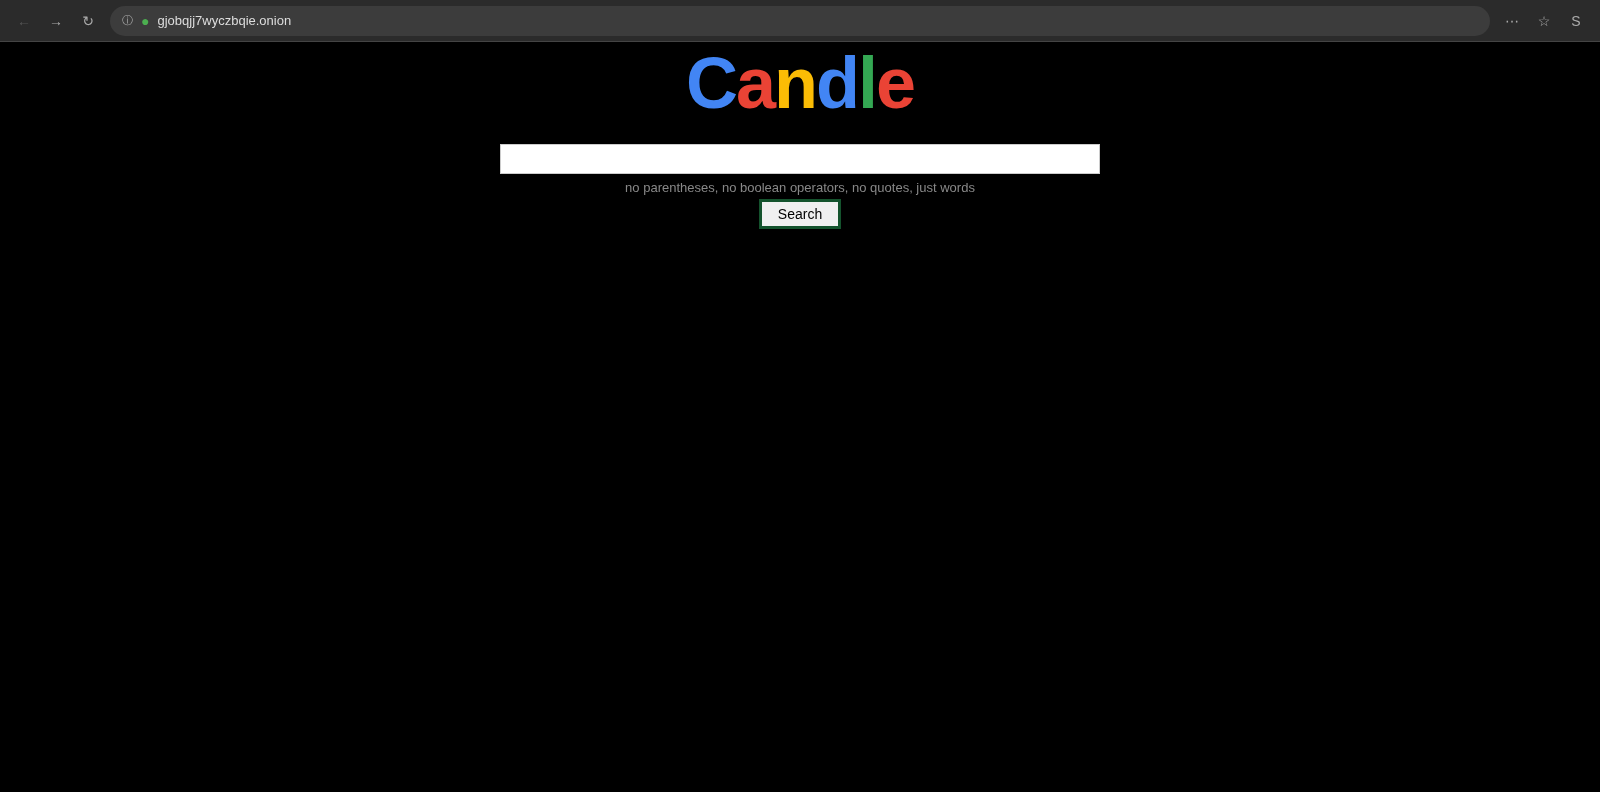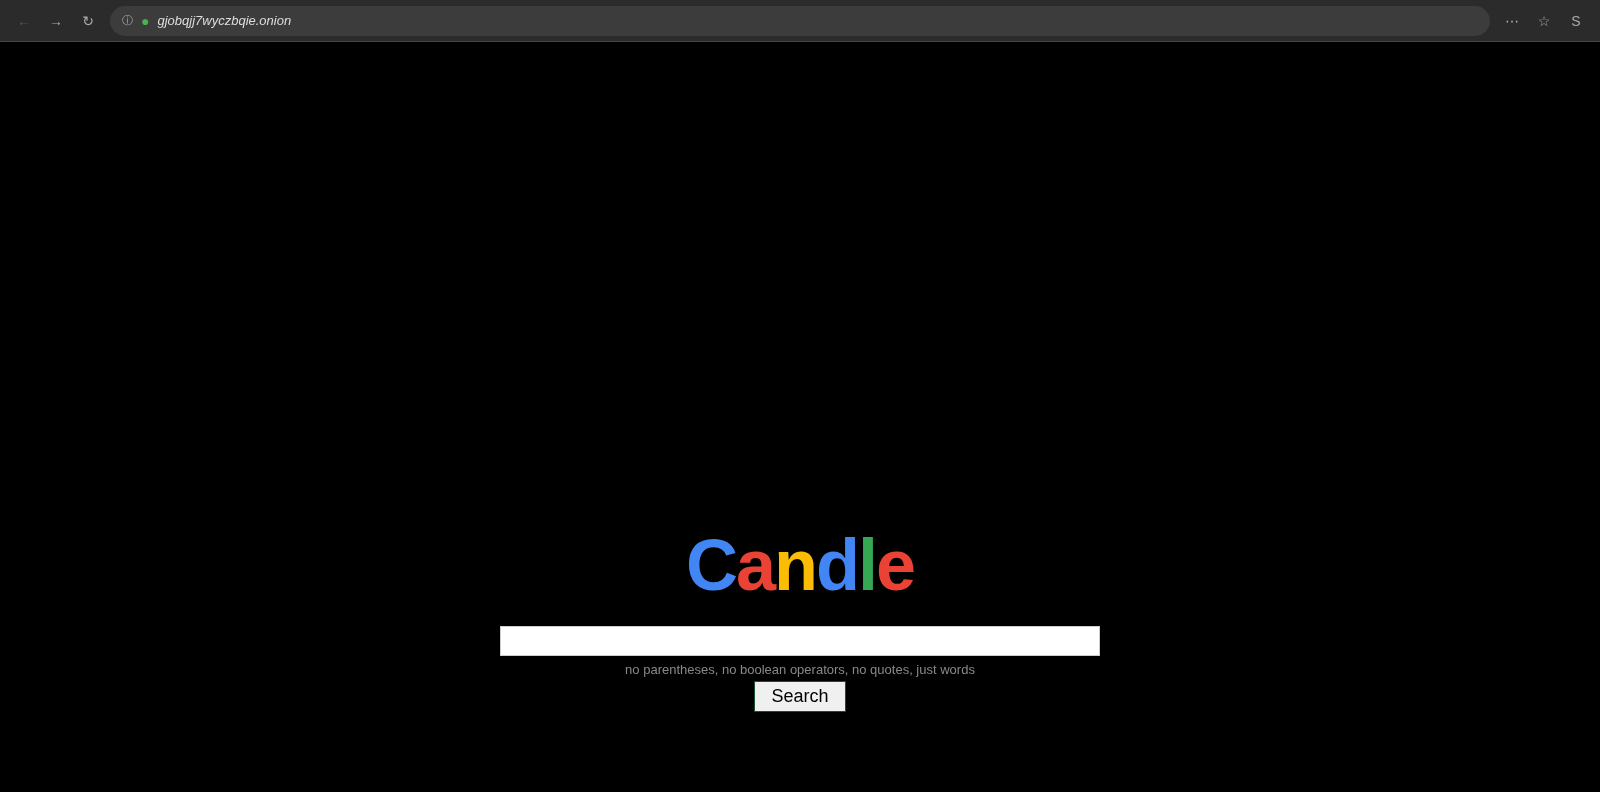--- a/index.html
+++ b/index.html
@@ -71,39 +71,37 @@
 
     .tor-icon {
       color: #4caf50;
       font-size: 14px;
     }
 
     .address-text {
       flex: 1;
       color: #ddd;
       font-size: 13px;
-      font-style: italic;
     }
 
     .browser-right-controls {
       display: flex;
       align-items: center;
       gap: 4px;
     }
 
     
     .page-content {
       width: 100%;
       height: calc(792px - 42px);
       background: #000;
       display: flex;
       flex-direction: column;
       align-items: center;
-      justify-content: flex-end;
-      padding-bottom: 80px;
+      justify-content: flex-start;
     }
 
     .search-container {
       display: flex;
       flex-direction: column;
       align-items: center;
       gap: 0;
     }
 
     .logo {
@@ -133,24 +131,24 @@
     }
 
     .search-hint {
       color: #888;
       font-size: 13px;
       margin-bottom: 4px;
     }
 
     .search-button {
       background: #f0f0f0;
-      border: 1px solid #14532d;
+      border: 3px solid #14532d;
       color: #000;
       padding: 4px 16px;
-      font-size: 18px;
+      font-size: 14px;
       cursor: pointer;
     }
   </style>
 </head>
 <body>
 
 <div class="browser-chrome">
   <div class="browser-controls">
     <button class="browser-btn disabled" title="Back">←</button>
     <button class="browser-btn" title="Forward">→</button>

